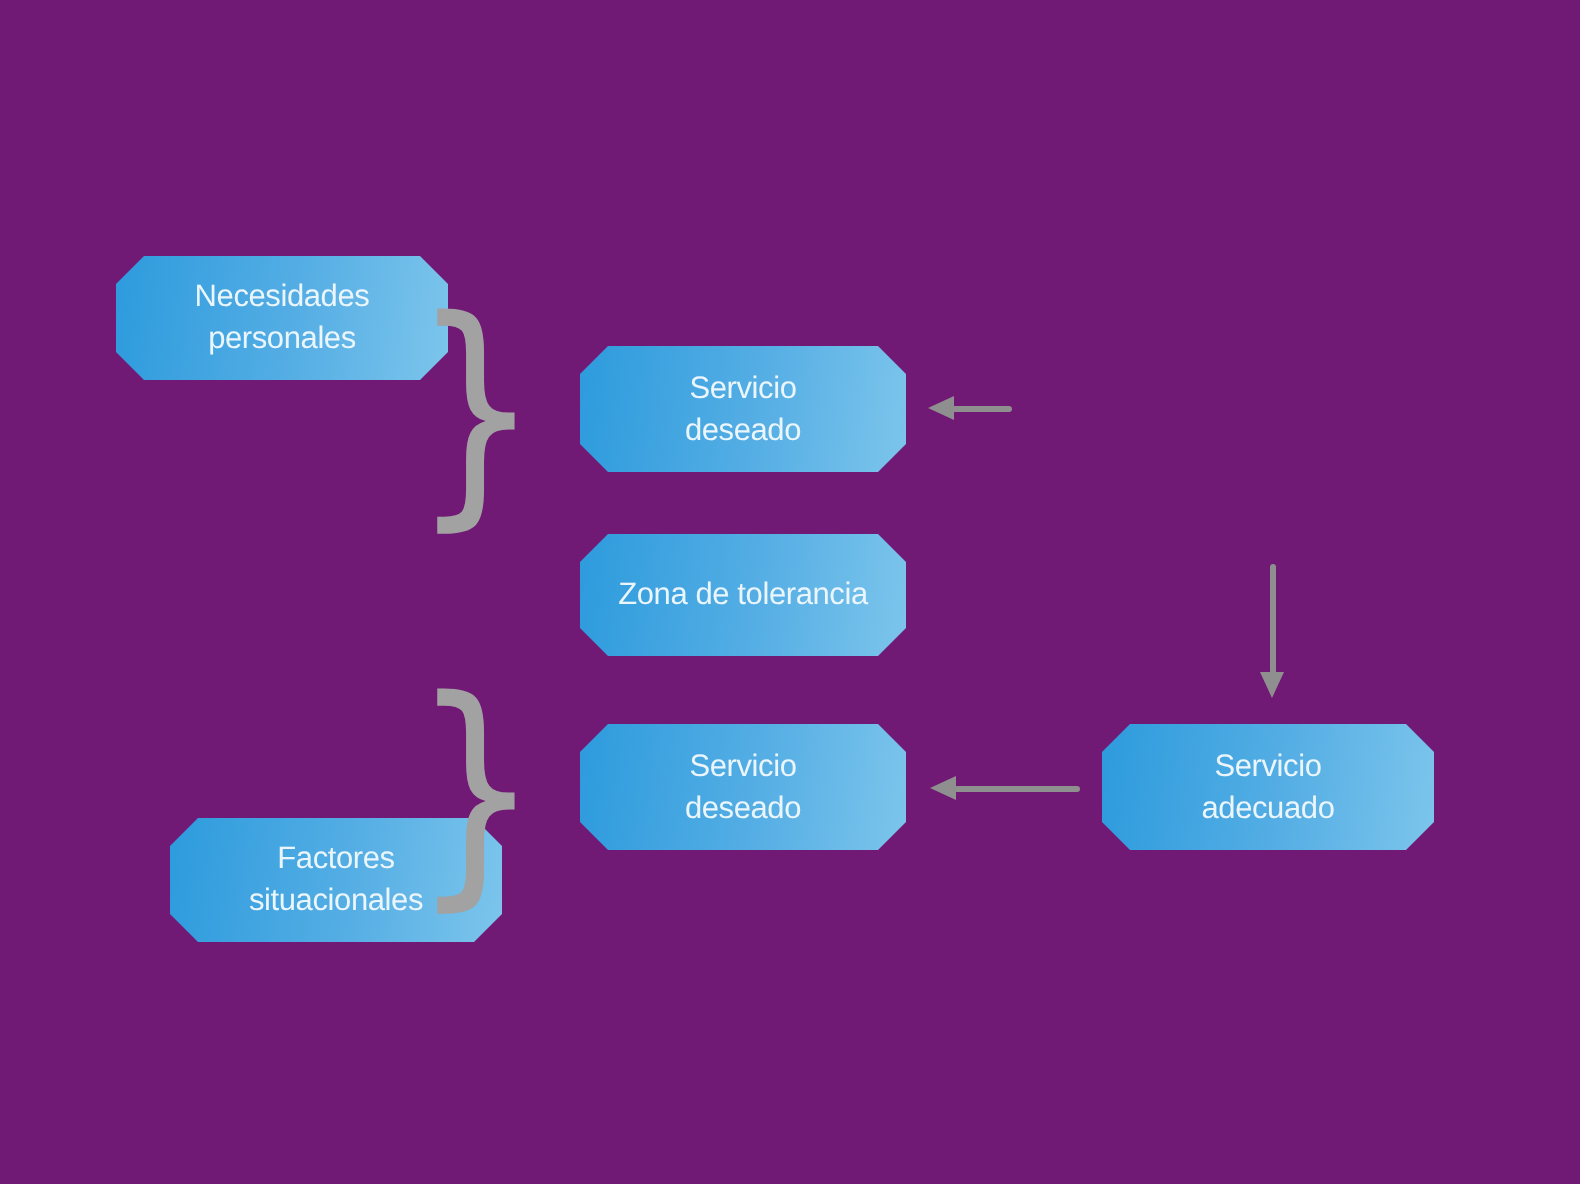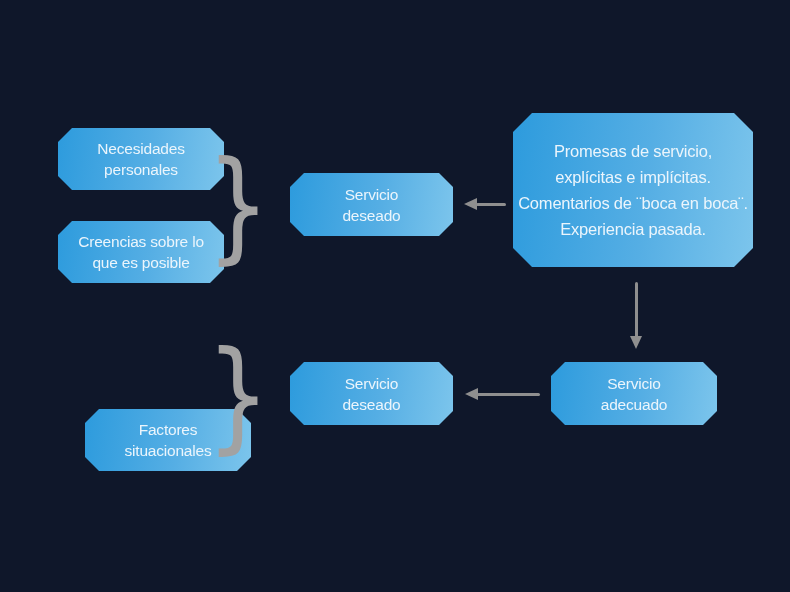--- a/index.html
+++ b/index.html
@@ -1,17 +1,17 @@
 <!DOCTYPE html>
 <html><head>
 <meta charset="utf-8">
 <style>
   html,body { margin:0; padding:0; background:#ffffff; }
   .canvas {
-    position:relative; width:790px; height:592px; background:#0f172a;
+    position:relative; width:790px; height:592px; background:#701a75;
     font-family:"Liberation Sans", sans-serif; overflow:hidden;
   }
   .node {
     position:absolute; display:flex; align-items:center; justify-content:center;
     text-align:center; color:#ebf5fc;
     background:linear-gradient(97deg, #2d9bdd 0%, #55aee4 55%, #7cc5ec 100%);
     clip-path:polygon(14px 0, calc(100% - 14px) 0, 100% 14px, 100% calc(100% - 14px),
                       calc(100% - 14px) 100%, 14px 100%, 0 calc(100% - 14px), 0 14px);
   }
   .node-label { white-space:pre-line; font-size:15.5px; line-height:21px; letter-spacing:-0.2px; }
@@ -60,47 +60,40 @@
 </style>
 </head>
 <body>
 
 <div class="canvas">
 
   <div class="node n-necesidades">
     <span class="node-label">Necesidades
 personales</span>
   </div>
-  <div class="node n-creencias">
-    <span class="node-label">Creencias sobre lo
-que es posible</span>
-  </div>
   <div class="node n-factores">
     <span class="node-label">Factores
 situacionales</span>
   </div>
 
   <div class="brace brace-1">}</div>
   <div class="brace brace-2">}</div>
 
   <div class="node n-deseado-top">
     <span class="node-label">Servicio
 deseado</span>
   </div>
+  <div class="node n-zona">
+    <span class="node-label">Zona de tolerancia</span>
+  </div>
   <div class="node n-deseado-bot">
     <span class="node-label">Servicio
 deseado</span>
   </div>
 
-  <div class="node node-big n-promesas">
-    <span class="node-label">Promesas de servicio,
-explícitas e implícitas.
-Comentarios de ¨boca en boca¨.
-Experiencia pasada.</span>
-  </div>
   <div class="node n-adecuado">
     <span class="node-label">Servicio
 adecuado</span>
   </div>
 
   <div>
     <div class="arrow-head-left a1-head"></div>
     <div class="arrow-line-h a1-line"></div>
   </div>
   <div>

